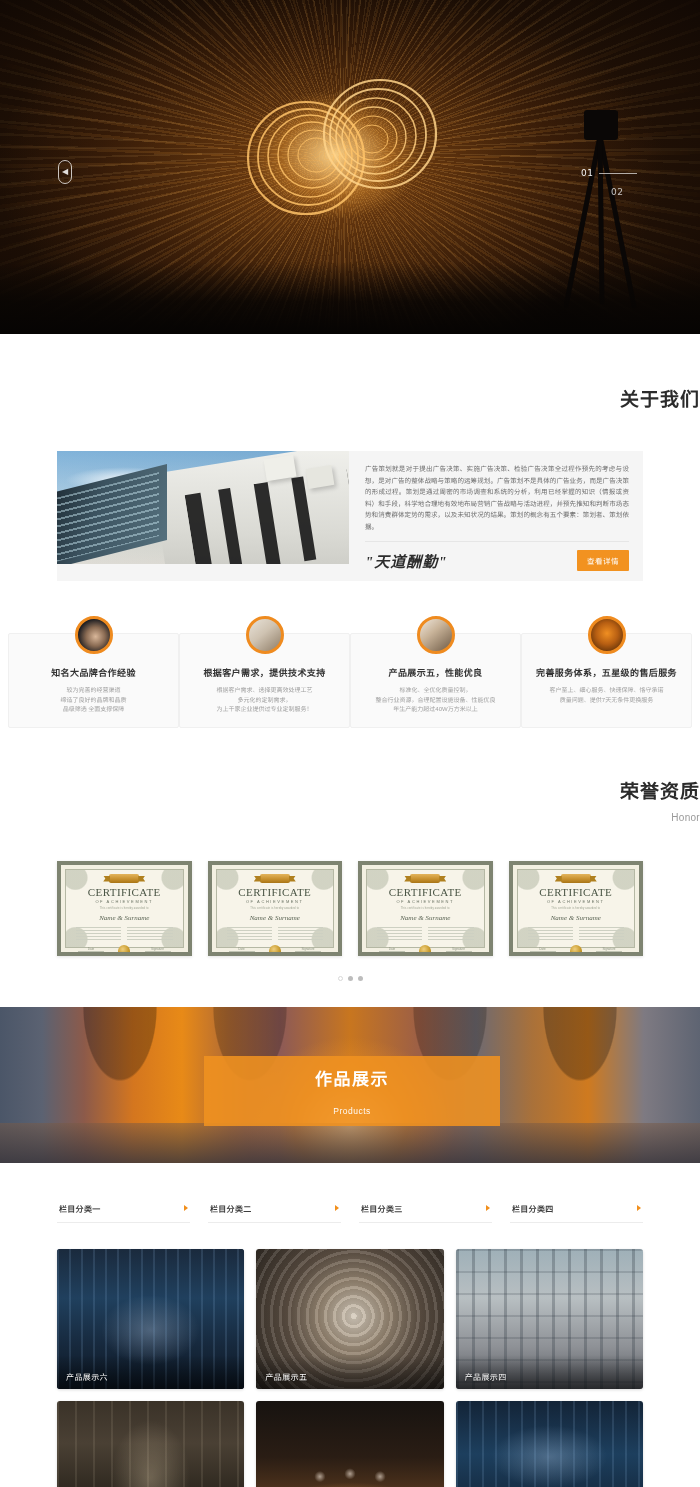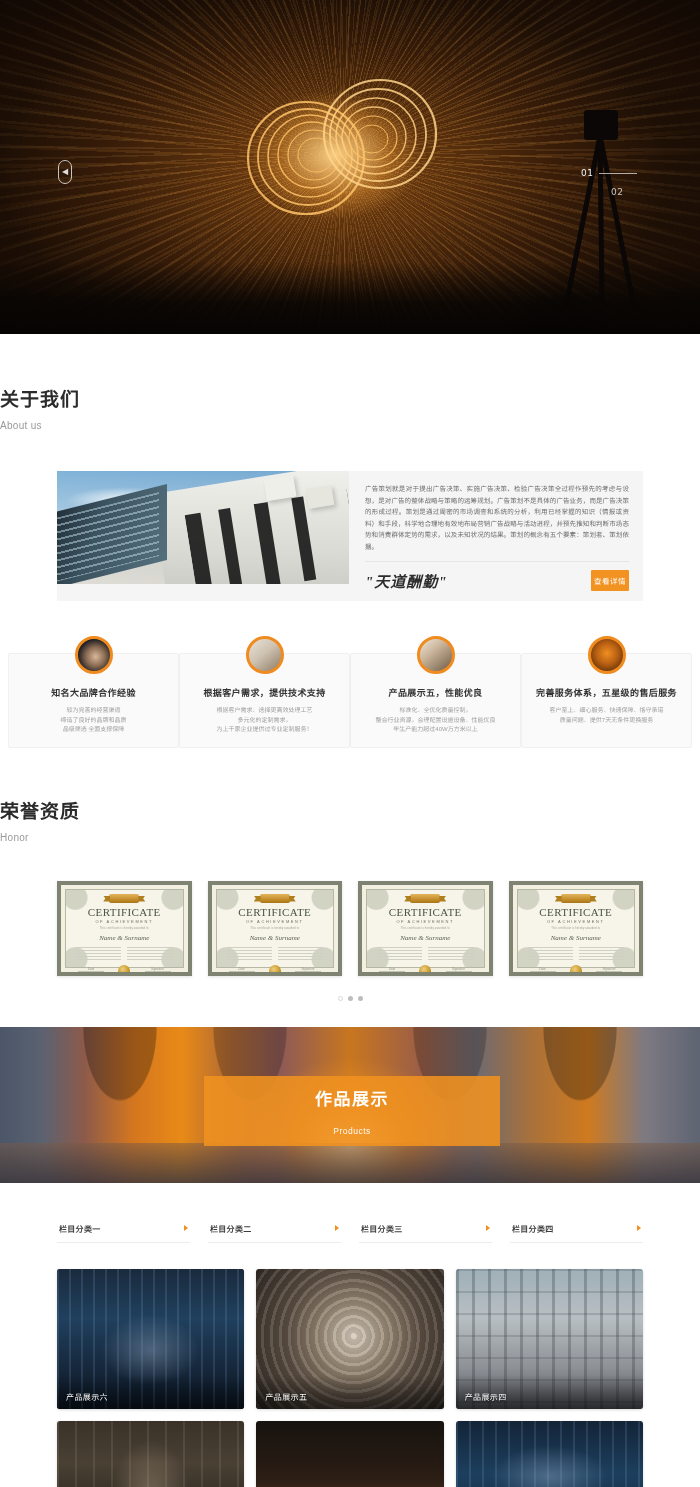--- a/index.html
+++ b/index.html
@@ -72,21 +72,21 @@
     display: flex; align-items: center; gap: 6px;
   }
   .hero-index .idx.active { color: #f4f4f4; }
   .hero-index .idx.active .bar {
     display: block; width: 38px; height: 1px; background: rgba(255,255,255,0.65);
   }
   .hero-index .idx .bar { display: none; }
   .hero-index .idx.inactive { color: rgba(235,235,235,0.8); margin-top: 9px; margin-left: 30px; }
 
   
-  .section-head { text-align: left; }
+  .section-head { text-align: right; }
   .section-head .cn {
     font-size: 19px; font-weight: bold; color: #2b2b2b; letter-spacing: 1px;
   }
   .section-head .en {
     font-size: 10px; color: #9a9a9a; margin-top: 9px; letter-spacing: 0.3px;
   }
 
   
   .about { padding: 50px 0 0; background: #fff; }
   .about-body {
@@ -140,21 +140,21 @@
     margin-top: 9px; padding-top: 8px; border-top: 1px solid #e6e6e6;
     display: flex; align-items: center; justify-content: space-between;
   }
   .about-slogan {
     font-family: "Liberation Serif", "DejaVu Serif", serif;
     font-size: 15px; font-weight: bold; font-style: italic; color: #2d2d2d;
     letter-spacing: 1px;
   }
   .about-btn {
     background: #f29220; color: #fff; font-size: 7.5px;
-    padding: 5px 3px; border: none; border-radius: 1px; cursor: pointer;
+    padding: 5px 10px; border: none; border-radius: 1px; cursor: pointer;
     letter-spacing: 0.5px;
   }
 
   
   .features {
     width: 684px; margin: 34px auto 0;
     display: flex; padding-top: 18px;
   }
   .feature {
     flex: 1; background: #fafafa; border: 1px solid #f0f0f0;
@@ -389,21 +389,20 @@
     </div>
     <div class="idx inactive">
       <em style="font-style:normal">02</em>
     </div>
   </div>
 </section>
 
 <section class="about">
   <div class="section-head">
     <div class="cn">关于我们</div>
-    <div class="en">About us</div>
   </div>
 
   <div class="about-body">
     <div class="about-img">
       <div class="cloud1"></div>
       <div class="cloud2"></div>
       <div class="bldgB"></div>
       <div class="box1"></div>
       <div class="box2"></div>
       <div class="bldgA"></div>

